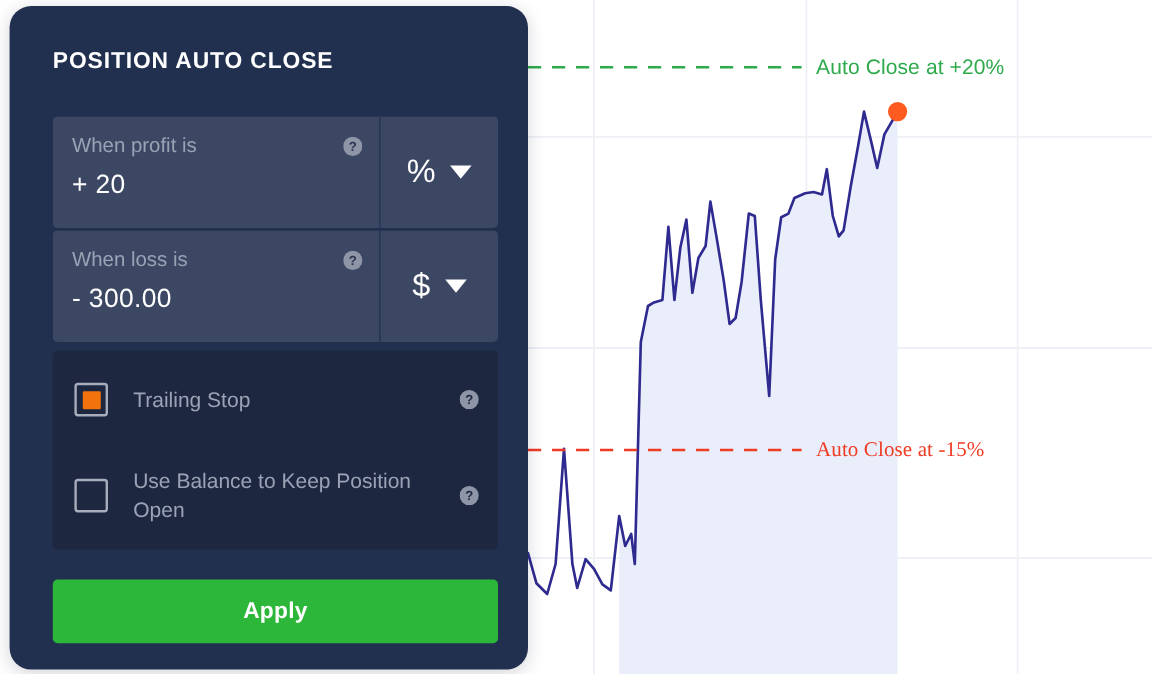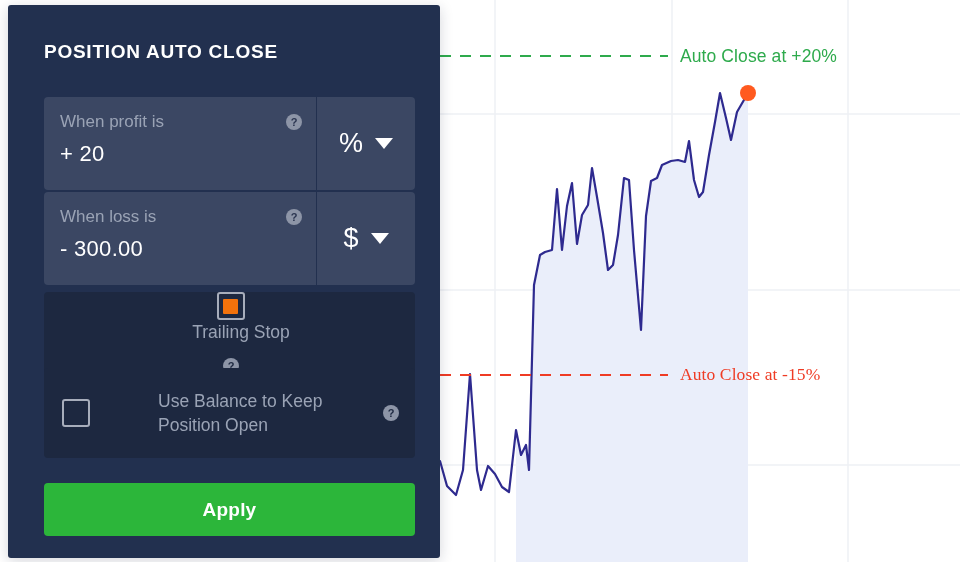--- a/index.html
+++ b/index.html
@@ -45,21 +45,21 @@
   }
 
   
   #panel {
     position: absolute;
     left: 8px;
     top: 5px;
     width: 432px;
     height: 553px;
     background: #22304f;
-    border-radius: 3px;
+    border-radius: 18px;
     box-shadow: 0 3px 14px rgba(20, 30, 55, 0.18);
   }
   #panel-title {
     position: absolute;
     left: 36px;
     top: 36px;
     font-size: 19px;
     font-weight: bold;
     color: #ffffff;
     letter-spacing: 0.75px;
@@ -132,22 +132,22 @@
     position: absolute;
     left: 36px;
     width: 371px;
     background: #1d2840;
     border-radius: 4px;
     display: flex;
     align-items: center;
     box-sizing: border-box;
     padding: 0 16px 0 18px;
   }
-  #row-trailing { top: 287px; height: 82px; flex-direction: column; }
-  #row-balance  { top: 363px; height: 90px; gap: 47px; }
+  #row-trailing { top: 287px; height: 82px; }
+  #row-balance  { top: 363px; height: 90px; }
 
   .checkbox {
     flex: 0 0 auto;
     width: 28px;
     height: 28px;
     border: 2px solid #a7adbb;
     border-radius: 3px;
     box-sizing: border-box;
     display: flex;
     align-items: center;

